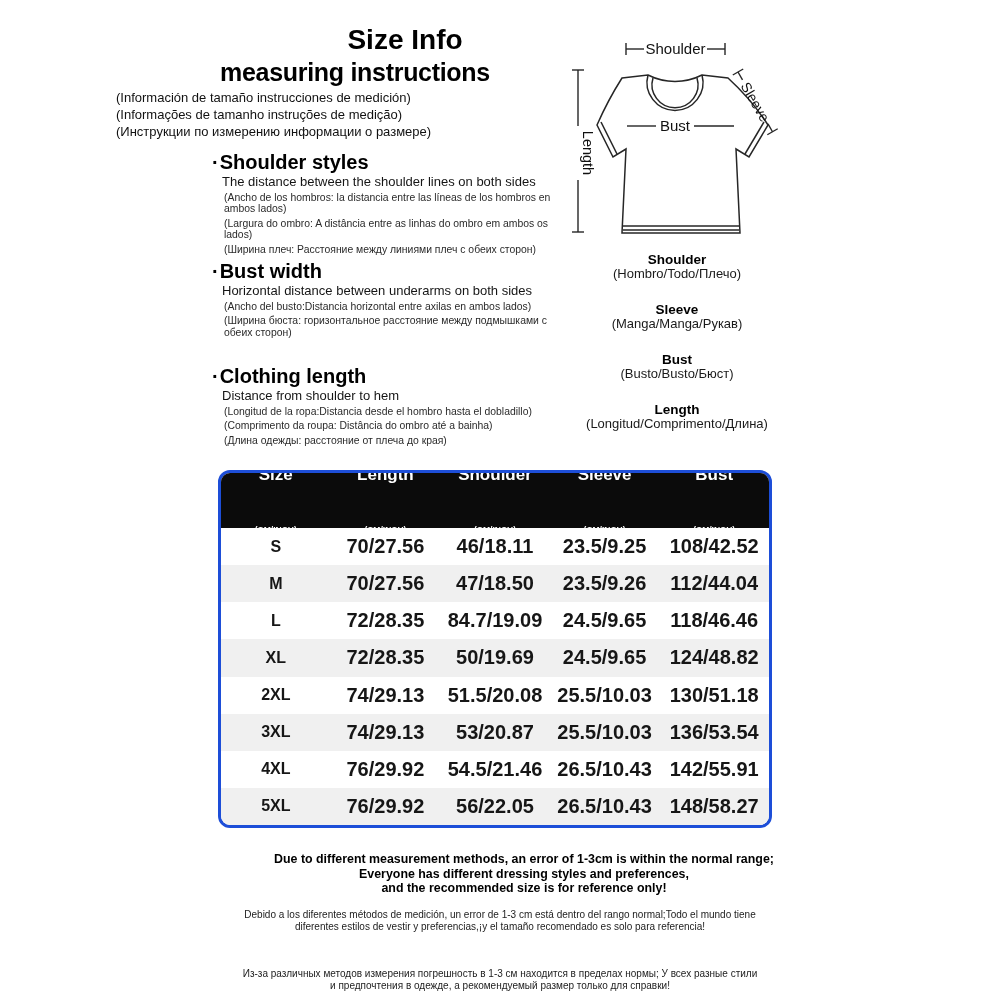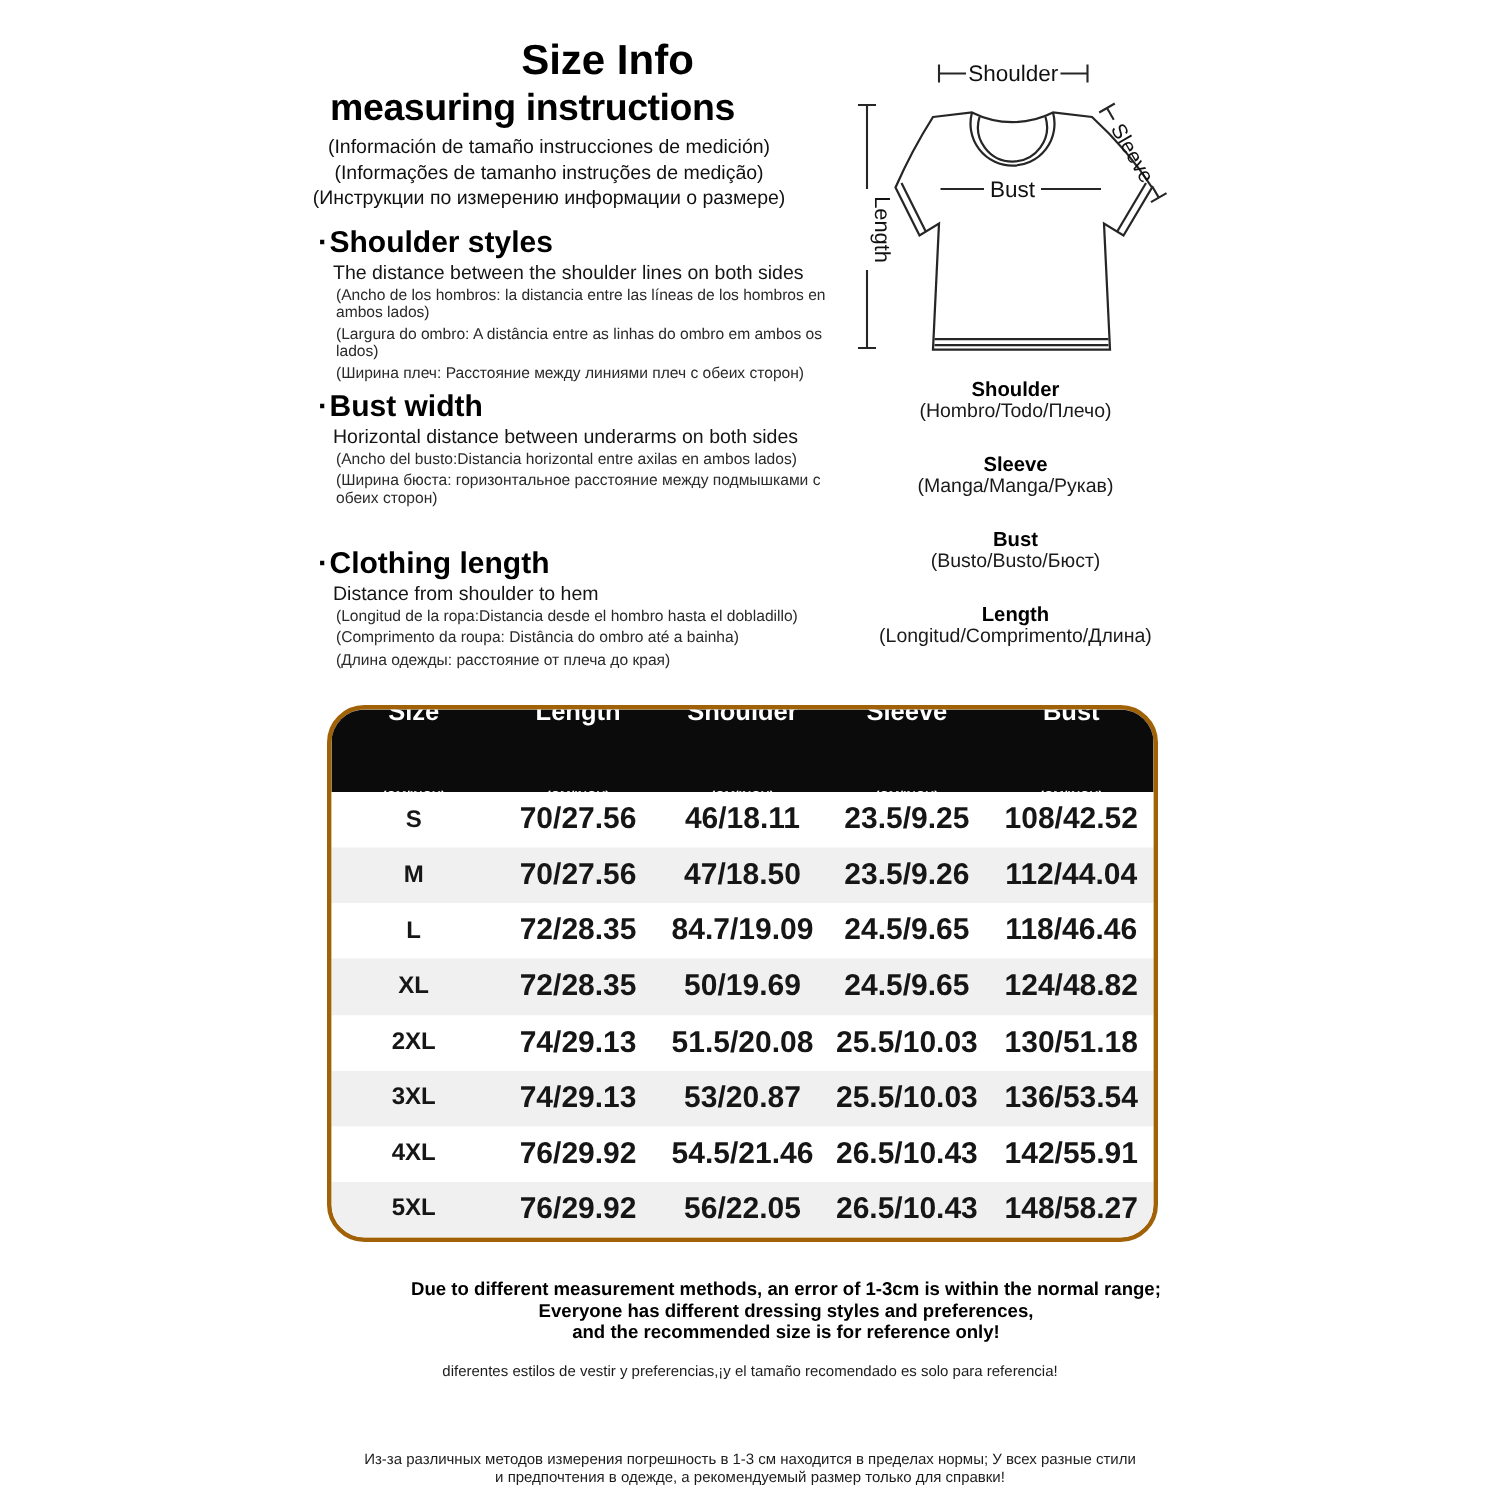--- a/index.html
+++ b/index.html
@@ -3,37 +3,37 @@
 <meta charset="utf-8">
 <style>
   html,body{margin:0;padding:0;background:#ffffff;}
   .page{position:relative;width:1000px;height:1000px;background:#fff;overflow:hidden;
         font-family:"Liberation Sans", sans-serif;color:#111;}
   .abs{position:absolute;}
 
   
   .title{left:155px;top:24px;width:500px;text-align:center;font-size:28px;font-weight:700;color:#000;}
   .subtitle{left:105px;top:58px;width:500px;text-align:center;font-size:25px;font-weight:700;color:#000;letter-spacing:-0.3px;}
-  .title-trs{left:116px;top:89px;width:500px;text-align:center;font-size:13px;line-height:17px;color:#111;}
+  .title-trs{left:116px;top:89px;width:500px;text-align:left;font-size:13px;line-height:17px;color:#111;}
 
   
   .section{position:absolute;left:212px;width:346px;}
   .sec-head{font-size:20px;line-height:20px;font-weight:700;color:#000;}
   .sec-bullet{font-size:20px;font-weight:700;margin-right:1px;}
   .sec-desc{font-size:13px;line-height:14px;margin:3px 0 0 10px;color:#151515;}
   .sec-tr{font-size:10.4px;line-height:11.4px;margin:3px 0 0 12px;width:330px;color:#2a2a2a;}
 
   
   .legend{left:560px;top:252px;width:234px;text-align:center;}
   .legend-item{margin-bottom:21px;}
   .legend-name{font-size:13.5px;font-weight:700;line-height:15px;color:#000;}
   .legend-tr{font-size:13px;line-height:14px;color:#1a1a1a;}
 
   
-  .size-table{left:218px;top:470px;width:554px;height:358px;border:3px solid #a16207;border-radius:25px;
+  .size-table{left:218px;top:470px;width:554px;height:358px;border:3px solid #1d4ed8;border-radius:12px;
               overflow:hidden;background:#fff;box-sizing:border-box;}
   .thead{display:flex;background:#0b0b0b;color:#fff;height:55px;align-items:center;}
   .th{flex:1;text-align:center;}
   .th-label{font-size:17px;font-weight:700;line-height:18px;}
   .th-unit{font-size:8.5px;font-weight:700;line-height:10px;margin-top:41px;}
   .tbody{display:flex;flex-direction:column;height:297px;}
   .trow{display:flex;flex:1;align-items:center;background:#fff;}
   .trow:nth-child(even){background:#f0f0f0;}
   .td{flex:1;text-align:center;font-size:20px;font-weight:700;color:#161616;}
   .td-size{font-size:16px;}
@@ -232,20 +232,21 @@
       </div>
     </div>
   </div>
 
   <div class="abs disc-en">
     <div>Due to different measurement methods, an error of 1-3cm is within the normal range;</div>
     <div>Everyone has different dressing styles and preferences,</div>
     <div>and the recommended size is for reference only!</div>
   </div>
   <div class="abs disc-sm disc-es">
+    <div>Debido a los diferentes métodos de medición, un error de 1-3 cm está dentro del rango normal;Todo el mundo tiene</div>
     <div>diferentes estilos de vestir y preferencias,¡y el tamaño recomendado es solo para referencia!</div>
   </div>
   <div class="abs disc-sm disc-ru">
     <div>Из-за различных методов измерения погрешность в 1-3 см находится в пределах нормы; У всех разные стили</div>
     <div>и предпочтения в одежде, а рекомендуемый размер только для справки!</div>
   </div>
 
 </div>
 
 </body></html>

